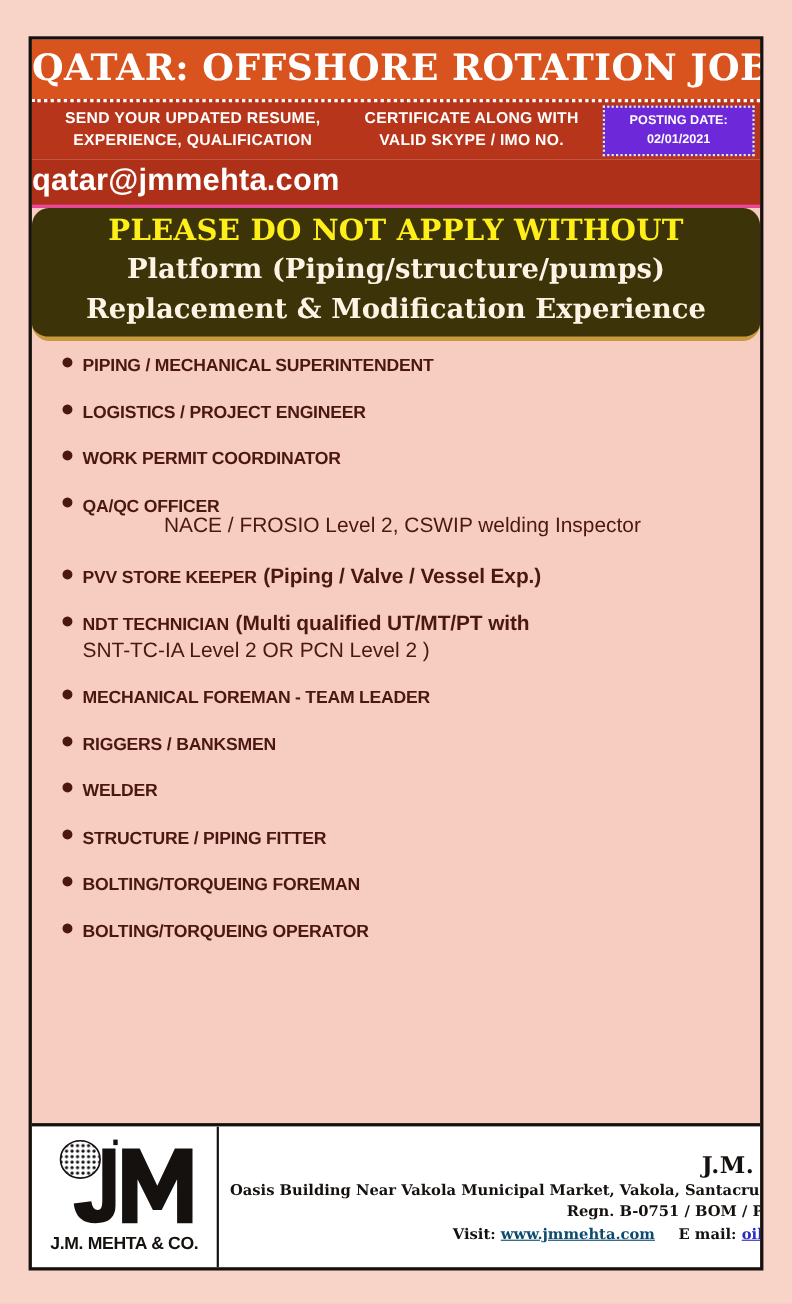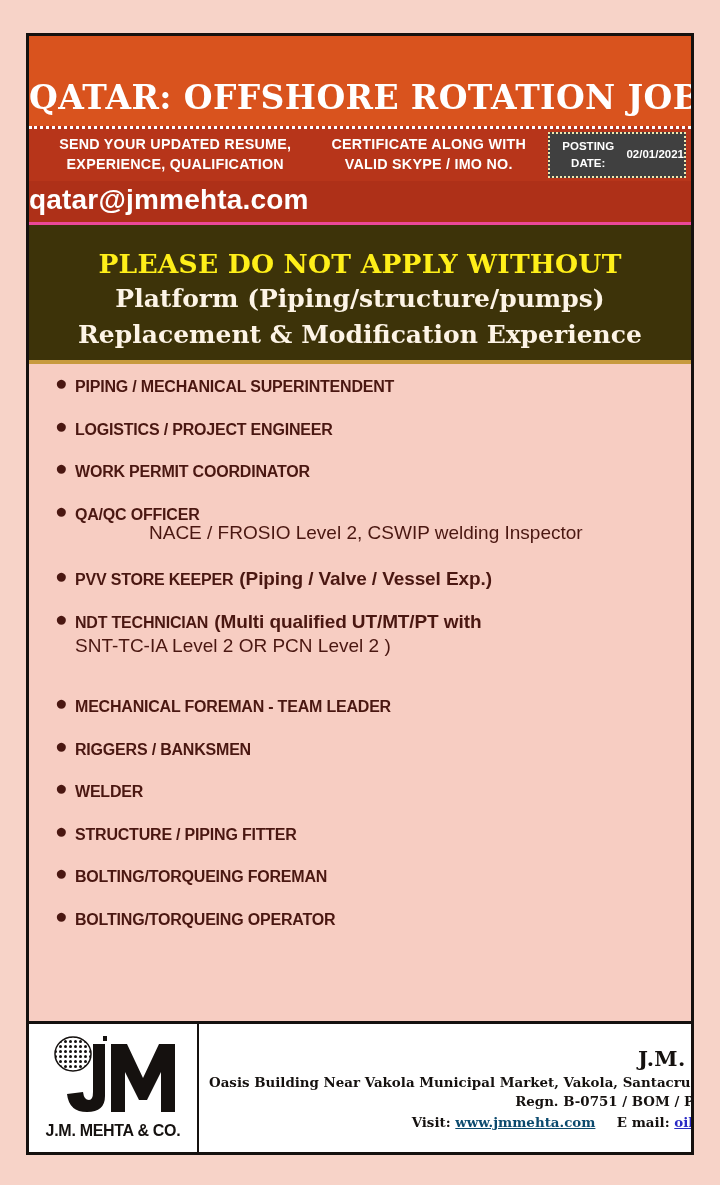--- a/index.html
+++ b/index.html
@@ -39,21 +39,20 @@
     flex: none;
   }
   .title-band .title-text {
     font-family: "DejaVu Serif", serif;
     font-weight: bold;
     font-size: 33px;
     line-height: 1.05;
     color: #ffffff;
     letter-spacing: 0.4px;
     white-space: nowrap;
-    margin-top: 36px;
   }
 
   
   .resume-band {
     background: #b7351a;
     border-top: 3px dotted #ffffff;
     display: flex;
     align-items: stretch;
     flex: none;
     min-height: 52px;
@@ -67,29 +66,29 @@
     line-height: 1.45;
     letter-spacing: 0.25px;
     padding: 5px 6px 4px 6px;
     display: flex;
     flex-direction: row;
     justify-content: center;
   }
   .posting-box {
     width: 134px;
     flex: none;
-    background: #404040;
+    background: #6d28d9;
     border: 2px dotted #efe9b0;
     margin: 3px 5px 3px 0;
     color: #ffffff;
     font-size: 11.5px;
     font-weight: bold;
     line-height: 1.45;
     display: flex;
-    flex-direction: row;
+    flex-direction: column;
     align-items: center;
     justify-content: center;
     text-align: center;
   }
 
   
   .email-band {
     background: #ae3018;
     padding: 3px 0 6px 0;
     flex: none;
@@ -98,24 +97,25 @@
   .email-band .email-text {
     color: #ffffff;
     font-size: 28px;
     font-weight: bold;
     letter-spacing: 0.2px;
   }
 
   
   .warn-block {
     background: #3d3309;
-    padding: 22px 10px 9px 10px;
+    padding: 4px 10px 9px 10px;
     text-align: center;
     flex: none;
     border-bottom: 4px solid #c79a3e;
+    border-radius: 16px;
   }
   .warn-line {
     font-family: "DejaVu Serif", serif;
     font-weight: bold;
     color: #ffef19;
     font-size: 26.5px;
     line-height: 1.27;
     letter-spacing: 0.2px;
     white-space: nowrap;
   }
@@ -175,21 +175,21 @@
     margin-bottom: 22px;
     line-height: 1.2;
     white-space: nowrap;
   }
   .job-wrapline {
     color: #4a1711;
     font-size: 19px;
     font-weight: normal;
     padding: 0 0 0 46px;
     margin-top: -8px;
-    margin-bottom: 36px;
+    margin-bottom: 18px;
     line-height: 1.2;
     white-space: nowrap;
   }
   .job-row.tight { margin-bottom: 10px; }
 
   
   .footer {
     flex: none;
     background: #ffffff;
     border-top: 3px solid #15110f;

